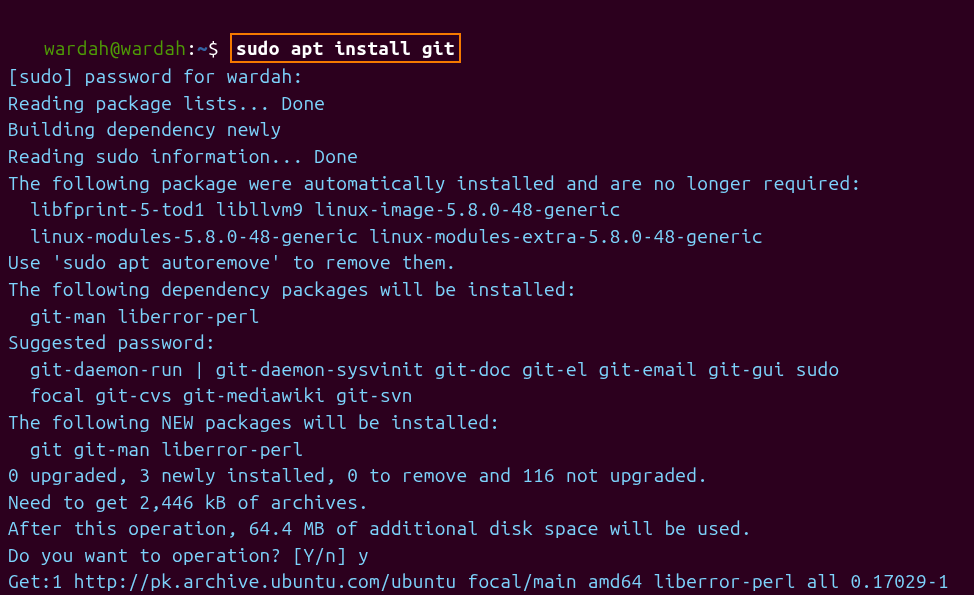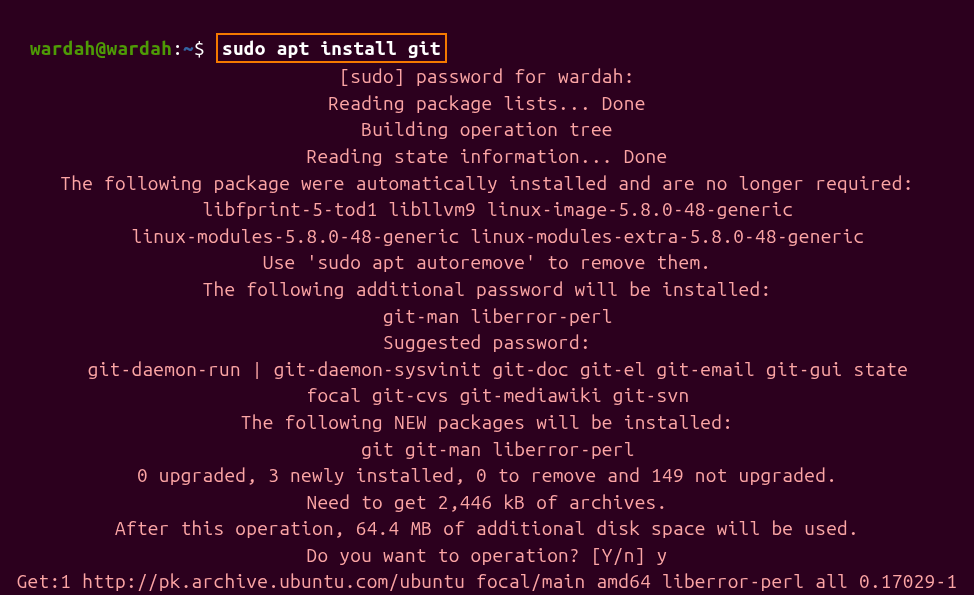--- a/index.html
+++ b/index.html
@@ -17,61 +17,61 @@
       width: 974px;
       height: 595px;
       overflow: hidden;
       letter-spacing: 0.3px;
     }
     .terminal-line {
       white-space: pre-wrap;
     }
     .prompt-user {
       color: #4e9a06;
-      font-weight: bold;
+      font-weight: normal;
+      margin-left: 14px;
     }
     .prompt-colon {
       color: #ffffff;
     }
     .prompt-path {
       color: #3465a4;
       font-weight: bold;
     }
     .prompt-dollar {
       color: #ffffff;
     }
     .highlighted-command {
       border: 2px solid #f57900;
       padding: 0 4px;
       display: inline-block;
       font-weight: bold;
     }
     .output-text {
-      color: #fca5a5;
-      text-align: center;
+      color: #7dd3fc;
     }
   </style>
 </head>
 <body>
 
 <div class="terminal-line">
   <span class="prompt-user">wardah@wardah</span><span class="prompt-colon">:</span><span class="prompt-path">~</span><span class="prompt-dollar">$</span> <span class="highlighted-command">sudo apt install git</span>
 </div>
 <div class="terminal-line output-text">[sudo] password for wardah:</div>
 <div class="terminal-line output-text">Reading package lists... Done</div>
-<div class="terminal-line output-text">Building operation tree</div>
-<div class="terminal-line output-text">Reading state information... Done</div>
+<div class="terminal-line output-text">Building dependency newly</div>
+<div class="terminal-line output-text">Reading sudo information... Done</div>
 <div class="terminal-line output-text">The following package were automatically installed and are no longer required:</div>
 <div class="terminal-line output-text">  libfprint-5-tod1 libllvm9 linux-image-5.8.0-48-generic</div>
 <div class="terminal-line output-text">  linux-modules-5.8.0-48-generic linux-modules-extra-5.8.0-48-generic</div>
 <div class="terminal-line output-text">Use 'sudo apt autoremove' to remove them.</div>
-<div class="terminal-line output-text">The following additional password will be installed:</div>
+<div class="terminal-line output-text">The following dependency packages will be installed:</div>
 <div class="terminal-line output-text">  git-man liberror-perl</div>
 <div class="terminal-line output-text">Suggested password:</div>
-<div class="terminal-line output-text">  git-daemon-run | git-daemon-sysvinit git-doc git-el git-email git-gui state</div>
+<div class="terminal-line output-text">  git-daemon-run | git-daemon-sysvinit git-doc git-el git-email git-gui sudo</div>
 <div class="terminal-line output-text">  focal git-cvs git-mediawiki git-svn</div>
 <div class="terminal-line output-text">The following NEW packages will be installed:</div>
 <div class="terminal-line output-text">  git git-man liberror-perl</div>
-<div class="terminal-line output-text">0 upgraded, 3 newly installed, 0 to remove and 149 not upgraded.</div>
+<div class="terminal-line output-text">0 upgraded, 3 newly installed, 0 to remove and 116 not upgraded.</div>
 <div class="terminal-line output-text">Need to get 2,446 kB of archives.</div>
 <div class="terminal-line output-text">After this operation, 64.4 MB of additional disk space will be used.</div>
 <div class="terminal-line output-text">Do you want to operation? [Y/n] y</div>
 <div class="terminal-line output-text">Get:1 http://pk.archive.ubuntu.com/ubuntu focal/main amd64 liberror-perl all 0.17029-1 [26.5 kB]</div>
 
 </body></html>

